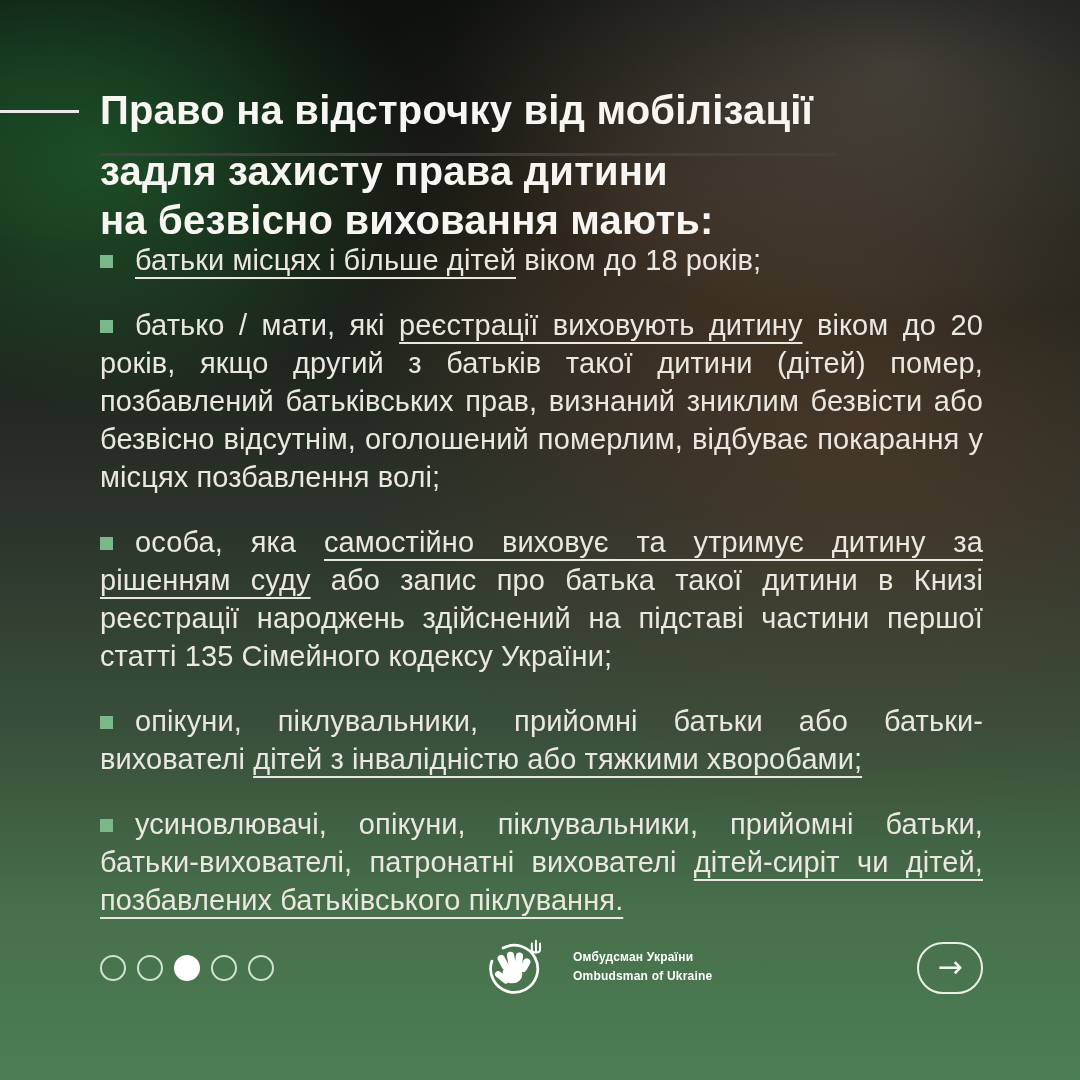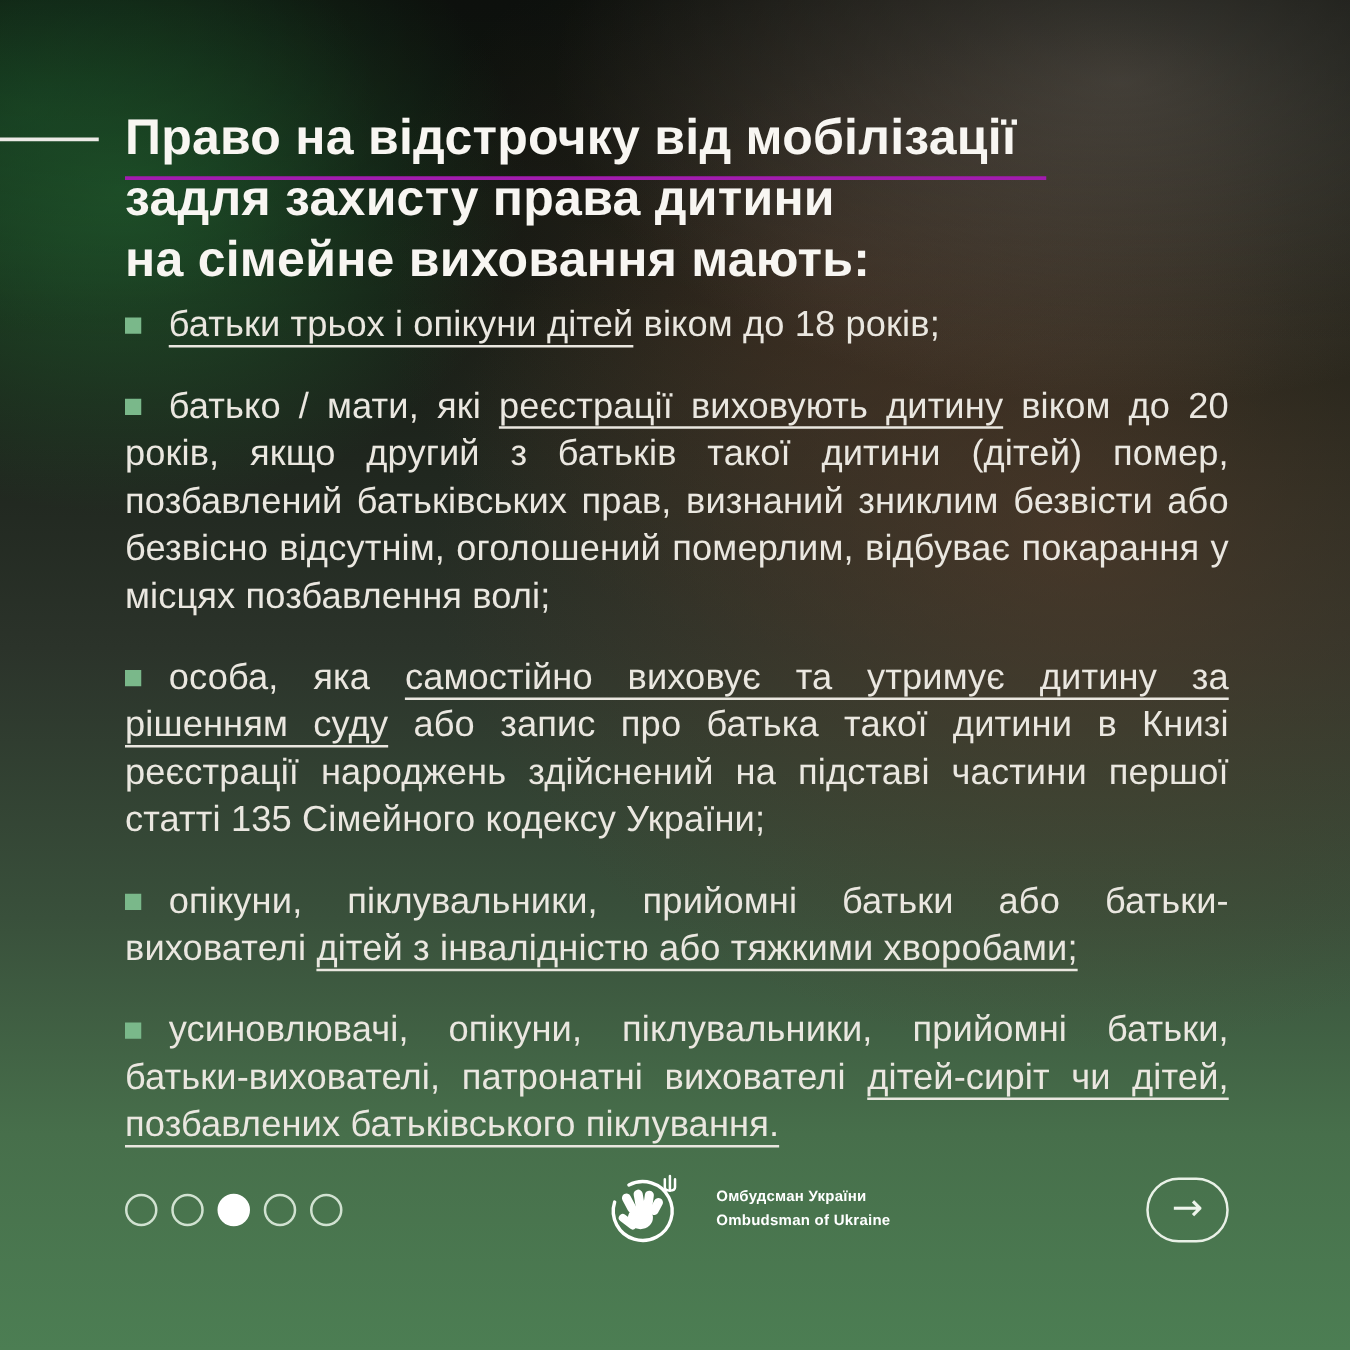--- a/index.html
+++ b/index.html
@@ -23,22 +23,22 @@
   }
   .dash{
     position:absolute;left:0;top:110px;width:79px;height:3px;background:#eceae6;
   }
   h1.title{
     position:absolute;left:100px;top:86px;margin:0;width:900px;
     font-size:40px;line-height:49px;font-weight:bold;color:#f8f6f2;letter-spacing:0.2px;
   }
   h1.title .t-line{display:block;}
   .t-underline{
-    display:inline-block;border-bottom:3px solid #a21caf;
-    padding-bottom:6px;padding-right:24px;margin-bottom:-9px;
+    display:inline-block;border-bottom:3px solid #404040;
+    padding-bottom:18px;padding-right:24px;margin-bottom:-9px;
   }
   ul.bullets{
     position:absolute;left:100px;top:241px;width:883px;margin:0;padding:0;list-style:none;
   }
   ul.bullets li{
     text-align:justify;font-size:29px;line-height:38px;color:#eae7e0;
     margin:0 0 27px 0;letter-spacing:0.1px;
   }
   .marker{
     display:inline-block;width:13px;height:13px;background:#7ab88a;
@@ -77,25 +77,25 @@
 <body>
 
 <div class="card">
   <div class="bg"></div>
 
   <span class="dash"></span>
 
   <h1 class="title">
     <span class="t-line"><span class="t-underline">Право на відстрочку від мобілізації</span></span>
     <span class="t-line">задля захисту права дитини</span>
-    <span class="t-line">на сімейне виховання мають:</span>
+    <span class="t-line">на безвісно виховання мають:</span>
   </h1>
 
   <ul class="bullets">
-      <li><span class="marker"></span><span class="u">батьки трьох і опікуни дітей</span><span> віком до 18 років;</span></li>
+      <li><span class="marker"></span><span class="u">батьки місцях і більше дітей</span><span> віком до 18 років;</span></li>
       <li><span class="marker"></span><span>батько / мати, які </span><span class="u">реєстрації виховують дитину</span><span> віком до 20 років, якщо другий з батьків такої дитини (дітей) помер, позбавлений батьківських прав, визнаний зниклим безвісти або безвісно відсутнім, оголошений померлим, відбуває покарання у місцях позбавлення волі;</span></li>
       <li><span class="marker"></span><span>особа, яка </span><span class="u">самостійно виховує та утримує дитину за рішенням суду</span><span> або запис про батька такої дитини в Книзі реєстрації народжень здійснений на підставі частини першої статті 135 Сімейного кодексу України;</span></li>
       <li><span class="marker"></span><span>опікуни, піклувальники, прийомні батьки або батьки-вихователі </span><span class="u">дітей з інвалідністю або тяжкими хворобами;</span></li>
       <li><span class="marker"></span><span>усиновлювачі, опікуни, піклувальники, прийомні батьки, батьки-вихователі, патронатні вихователі </span><span class="u">дітей-сиріт чи дітей, позбавлених батьківського піклування.</span></li>
     </ul>
 
   <footer>
     <div class="dots">
         <span class="dot"></span>
         <span class="dot"></span>

